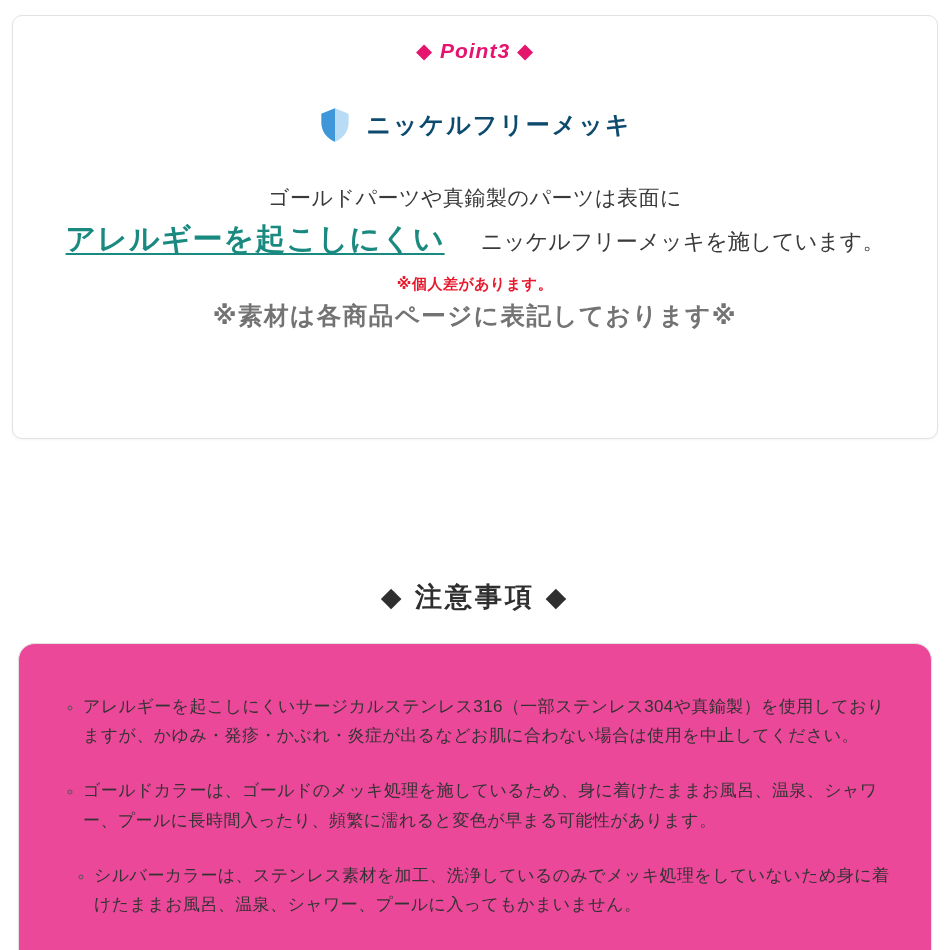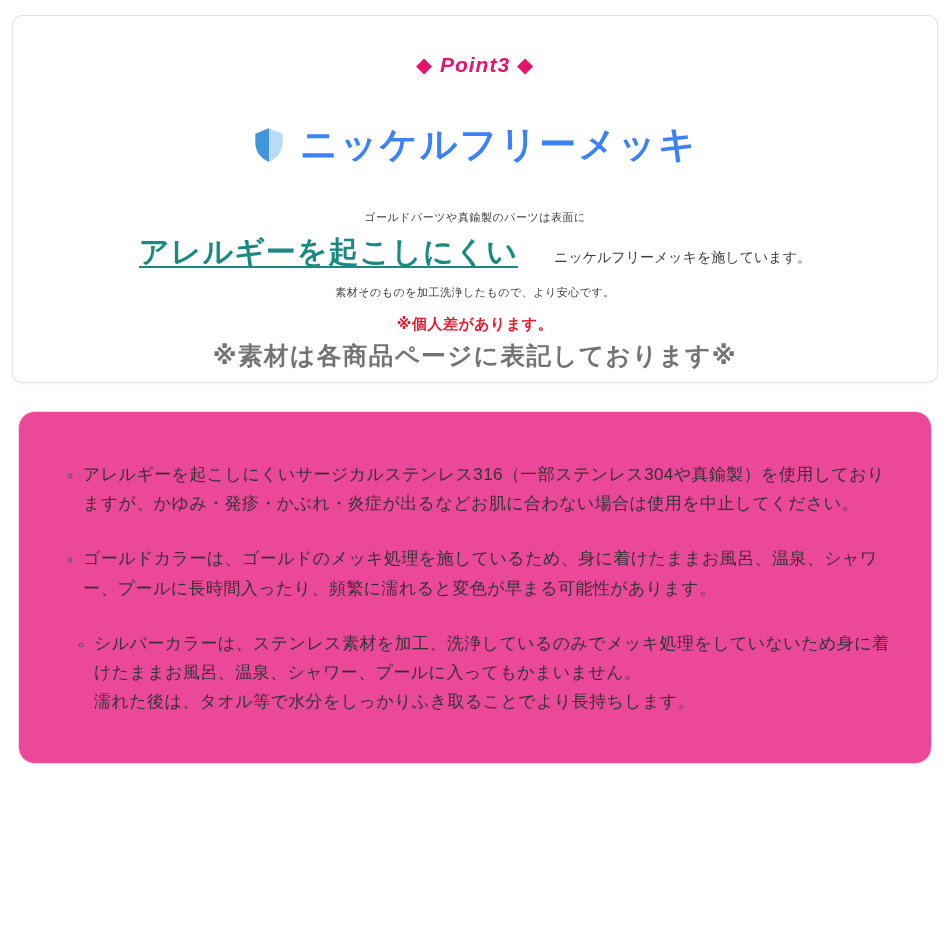--- a/index.html
+++ b/index.html
@@ -7,68 +7,68 @@
     width: 950px;
     background: #ffffff;
     font-family: "Liberation Sans", "DejaVu Sans", sans-serif;
     color: #3a3a3a;
   }
   .page { width: 950px; height: 950px; overflow: hidden; }
 
   
   .point-card {
     margin: 15px 12px 0 12px;
-    height: 368px;
+    height: 424px;
     border: 1px solid #e2e2e2;
     border-radius: 10px;
     background: #ffffff;
     box-shadow: 0 1px 3px rgba(0,0,0,0.05);
     text-align: center;
-    padding-top: 37px;
+    padding-top: 23px;
     overflow: hidden;
   }
   .point-badge {
     color: #e5146d;
     font-size: 21px;
     font-weight: bold;
     font-style: italic;
     letter-spacing: 1px;
   }
   .point-title-row {
     margin-top: 43px;
     display: flex;
     align-items: center;
     justify-content: center;
     gap: 14px;
   }
   .shield { width: 34px; height: 38px; flex: 0 0 auto; }
   .point-title {
-    color: #3b82f6;
-    font-size: 37px;
+    color: #0c4a6e;
+    font-size: 24px;
     font-weight: bold;
     letter-spacing: 2px;
   }
   .body-line {
-    font-size: 11px;
+    font-size: 21px;
     color: #3a3a3a;
     margin-top: 12px;
     letter-spacing: 0.5px;
   }
   .first-line { margin-top: 40px; }
   .highlight-line { margin-top: 7px; }
   .highlight-strong {
     color: #1a8a80;
     font-size: 30px;
     font-weight: bold;
     text-decoration: underline;
     text-decoration-thickness: 2px;
     text-underline-offset: 4px;
     letter-spacing: 1px;
   }
-  .highlight-rest { font-size: 14px; color: #3a3a3a; margin-left: 36px; }
+  .highlight-rest { font-size: 22px; color: #3a3a3a; margin-left: 36px; }
   .red-note {
     margin-top: 15px;
     color: #e8192c;
     font-size: 15px;
     font-weight: bold;
     letter-spacing: 0.5px;
     text-align: center;
   }
   .material-note {
     margin-top: 5px;
@@ -132,36 +132,35 @@
       <span class="point-title">ニッケルフリーメッキ</span>
     </div>
 
     <div class="body-line first-line">ゴールドパーツや真鍮製のパーツは表面に</div>
 
     <div class="highlight-line">
       <span class="highlight-strong">アレルギーを起こしにくい</span><span class="highlight-rest">ニッケルフリーメッキを施しています。</span>
     </div>
 
 
-    <div class="body-line">素材そのものを加工洗浄したもので、より安心です。</div>
 
     <div class="red-note">※個人差があります。</div>
 
     <div class="material-note">※素材は各商品ページに表記しております※</div>
   </div>
 
+  <div class="notice-heading">◆ 注意事項 ◆</div>
 
   <div class="notice-card">
     <ul class="notice-list">
       <li>
         <span>アレルギーを起こしにくいサージカルステンレス316（一部ステンレス304や真鍮製）を使用しておりますが、かゆみ・発疹・かぶれ・炎症が出るなどお肌に合わない場合は使用を中止してください。</span>
       </li>
       <li>
         <span>ゴールドカラーは、ゴールドのメッキ処理を施しているため、身に着けたままお風呂、温泉、シャワー、プールに長時間入ったり、頻繁に濡れると変色が早まる可能性があります。</span>
       </li>
       <li>
         <span>シルバーカラーは、ステンレス素材を加工、洗浄しているのみでメッキ処理をしていないため身に着けたままお風呂、温泉、シャワー、プールに入ってもかまいません。</span><br>
-        <span>濡れた後は、タオル等で水分をしっかりふき取ることでより長持ちします。</span>
       </li>
     </ul>
   </div>
 
 </div>
 
 </body></html>

